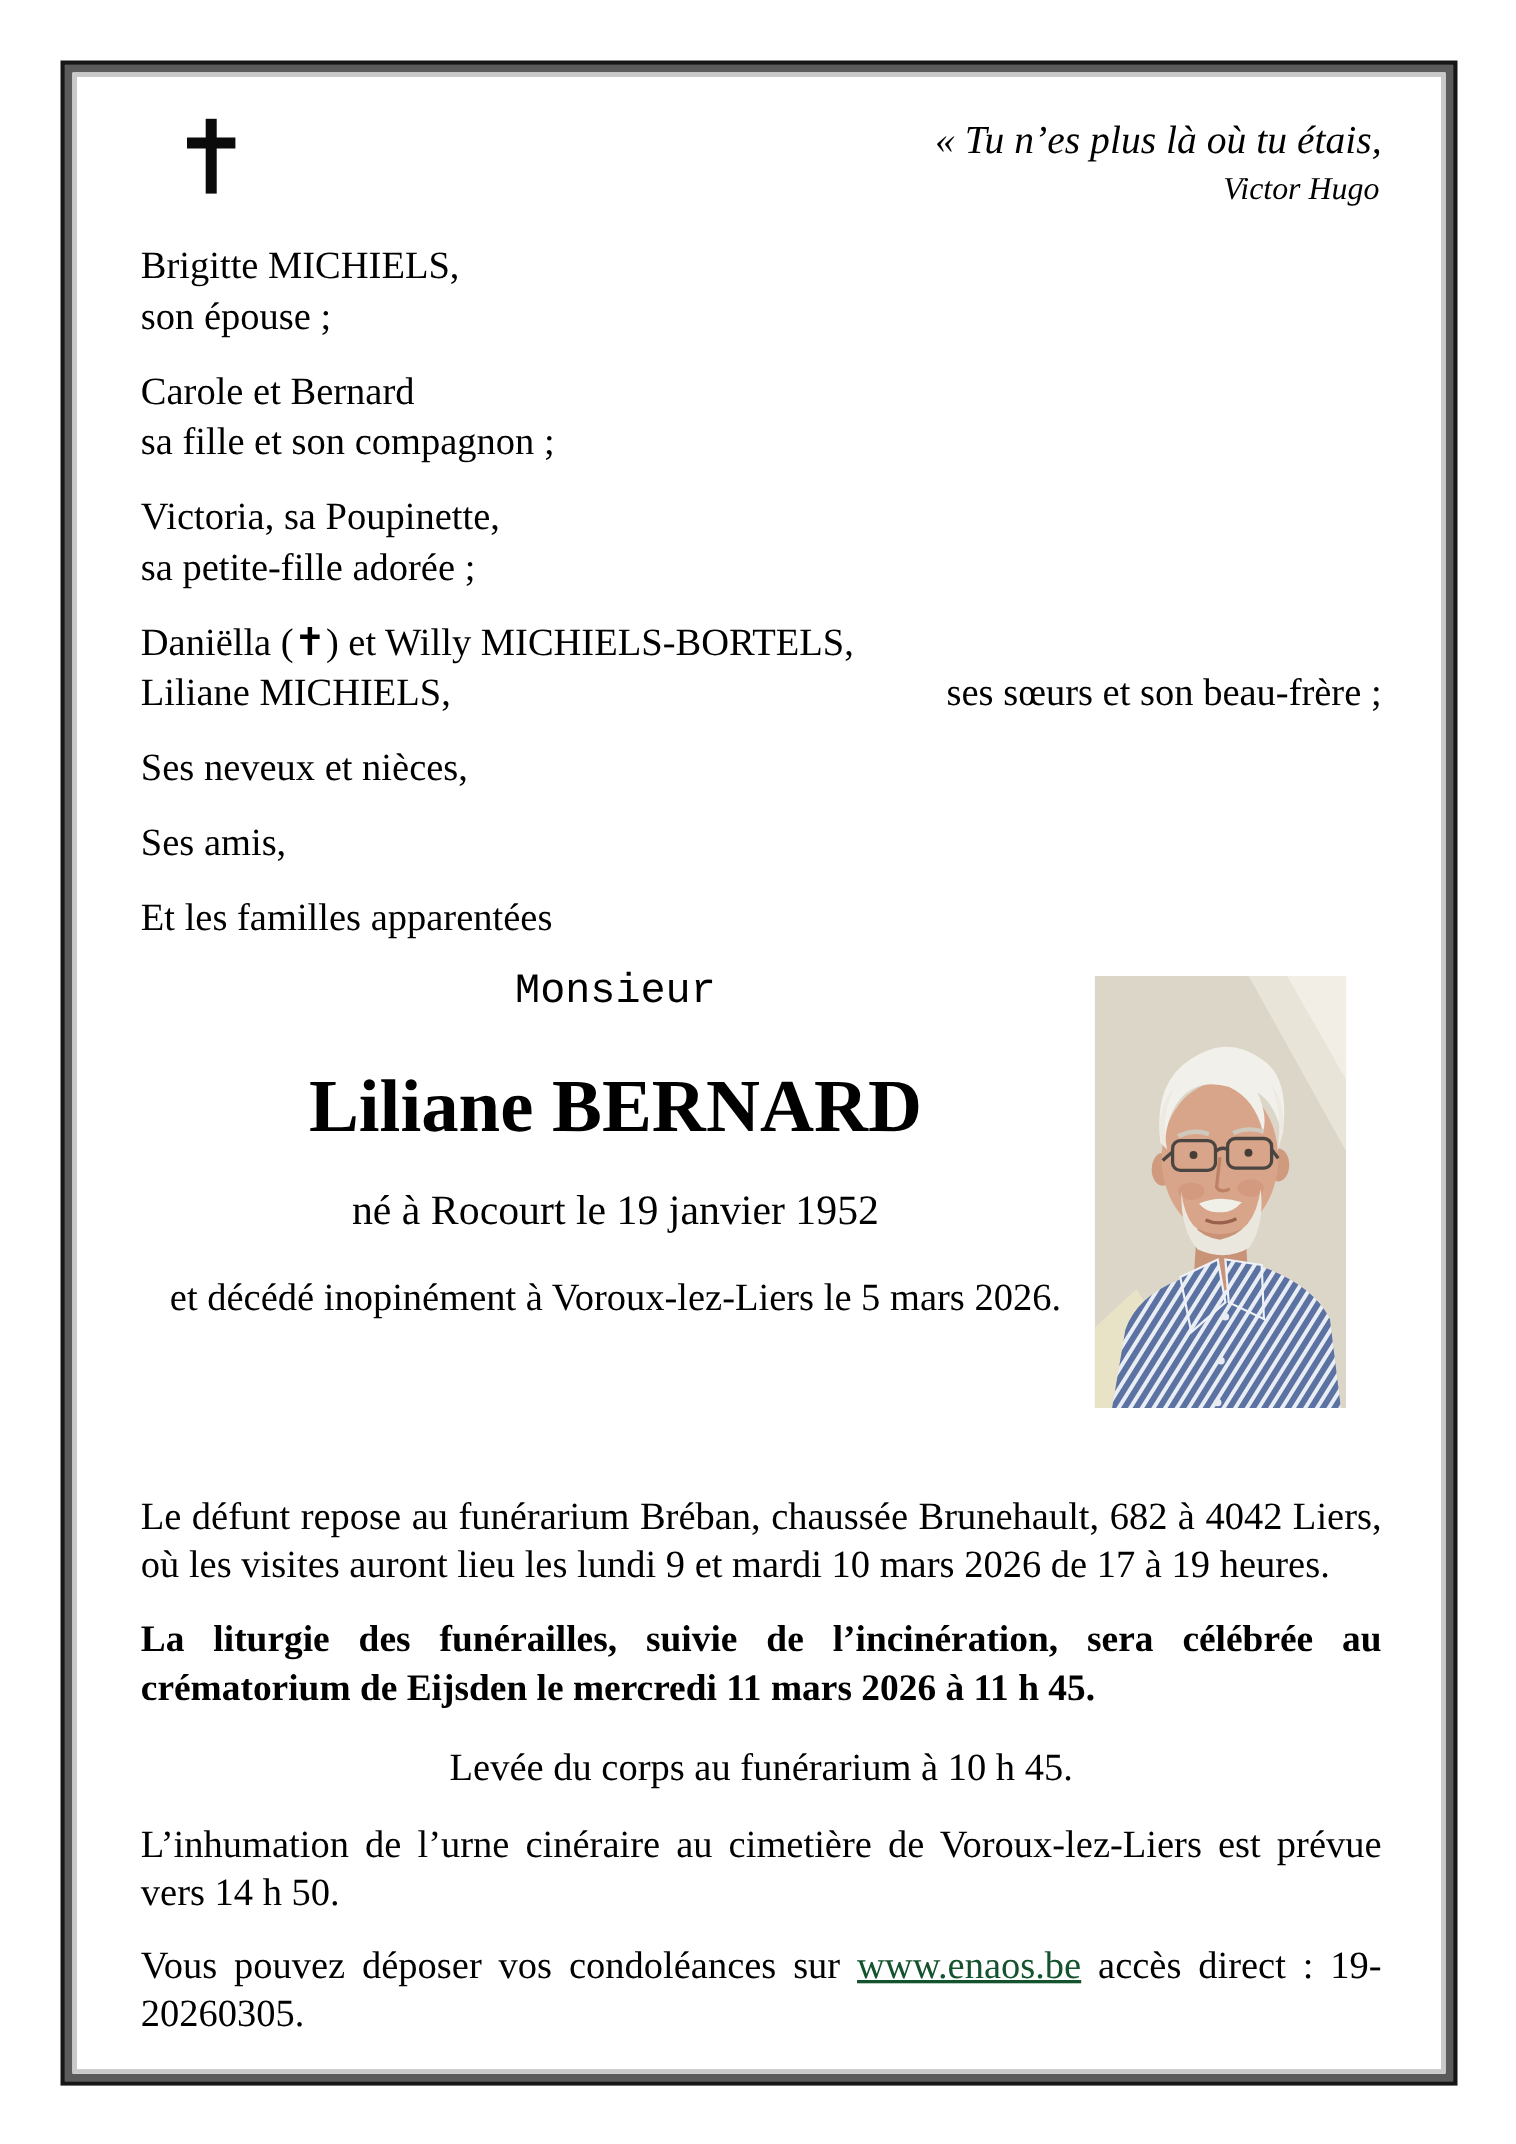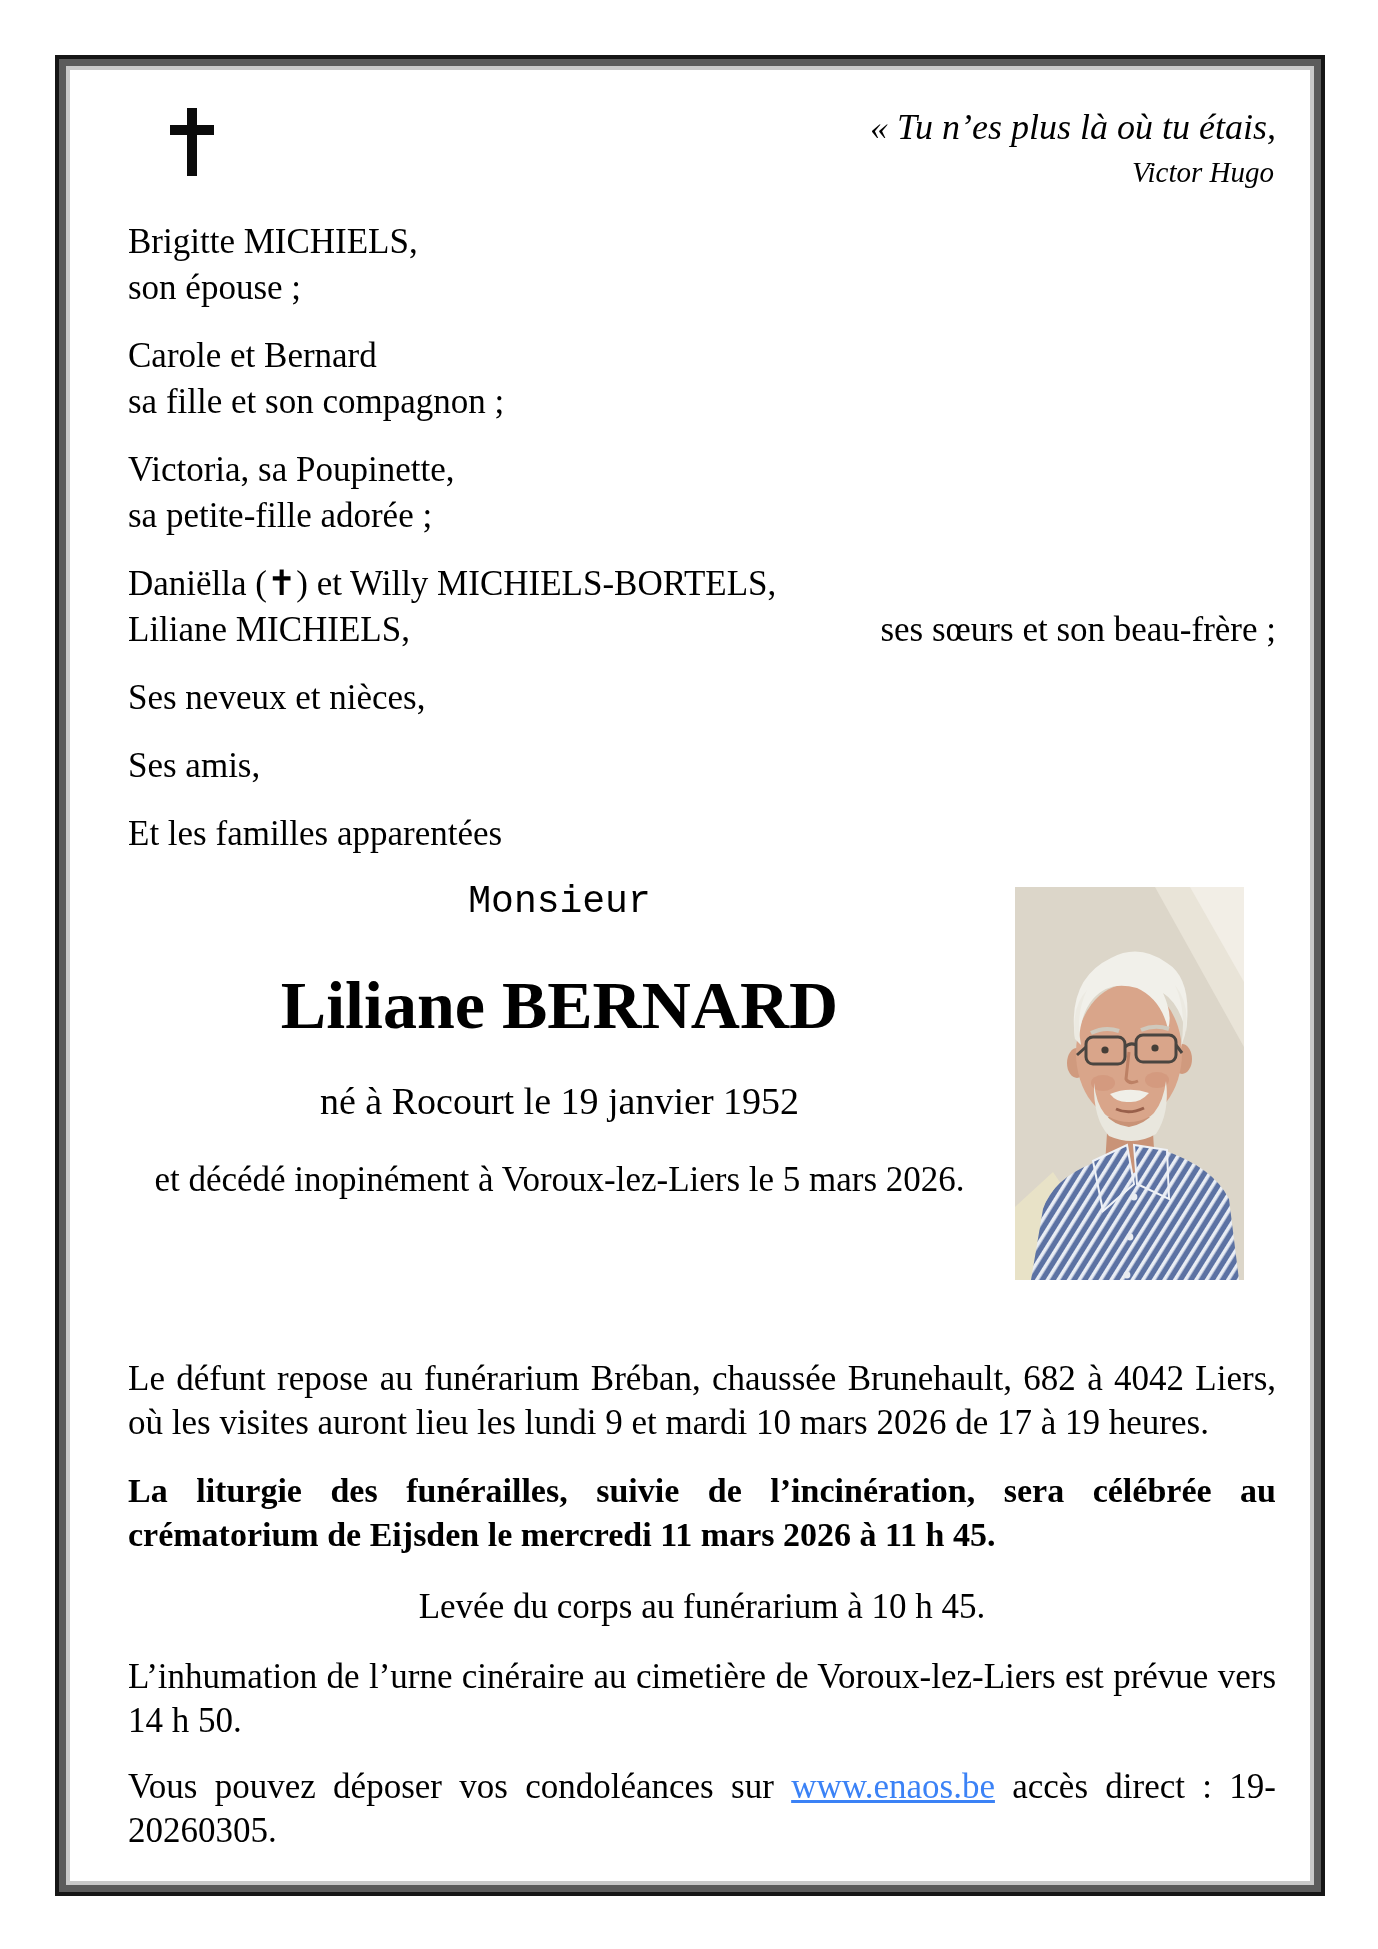--- a/index.html
+++ b/index.html
@@ -10,21 +10,21 @@
   
   .frame-outer{
     position:absolute;left:55px;top:55px;right:53px;bottom:53px;
     border:4px solid #161616;
   }
   .frame-mid{width:100%;height:100%;box-sizing:border-box;border:7px solid #5b5b5b;}
   .frame-inner{width:100%;height:100%;box-sizing:border-box;border:4px solid #c9c9c9;background:#fff;}
   
   .card{
     box-sizing:border-box;width:100%;height:100%;
-    padding:32px 34px 0 58px;position:relative;
+    padding:32px 54px 0 58px;position:relative;
   }
   .header-row{display:flex;justify-content:space-between;align-items:flex-start;}
   
   .cross{position:relative;width:44px;height:70px;margin-left:42px;margin-top:6px;flex:0 0 auto;}
   .cross .v{position:absolute;left:17px;top:0;width:10px;height:68px;background:#0b0b0b;}
   .cross .h{position:absolute;left:0;top:17px;width:44px;height:10px;background:#0b0b0b;}
   
   .quote{text-align:right;font-style:italic;font-size:36px;line-height:47px;margin-top:2px;}
   .quote .author{font-size:29px;line-height:34px;margin-top:4px;padding-right:2px;}
   
@@ -164,18 +164,18 @@
     </div>
 
     <p class="para p1">Le défunt repose au funérarium Bréban, chaussée Brunehault, 682 à 4042 Liers, où les visites auront lieu les lundi 9 et mardi 10 mars 2026 de 17 à 19 heures.</p>
 
     <p class="para pbold">La liturgie des funérailles, suivie de l’incinération, sera célébrée au crématorium de Eijsden le mercredi 11 mars 2026 à 11 h 45.</p>
 
     <p class="para plevee">Levée du corps au funérarium à 10 h 45.</p>
 
     <p class="para pinhum">L’inhumation de l’urne cinéraire au cimetière de Voroux-lez-Liers est prévue vers 14 h 50.</p>
 
-    <p class="para pcondo"><span>Vous pouvez déposer vos condoléances sur </span><a class="enaos-link" style="color: #3b82f6;">www.enaos.be</a><span> accès direct : 19-20260305.</span></p>
+    <p class="para pcondo"><span>Vous pouvez déposer vos condoléances sur </span><a class="enaos-link" style="color: #14532d;">www.enaos.be</a><span> accès direct : 19-20260305.</span></p>
 
    </div>
   </div>
  </div>
 </div>
 
 </body></html>

